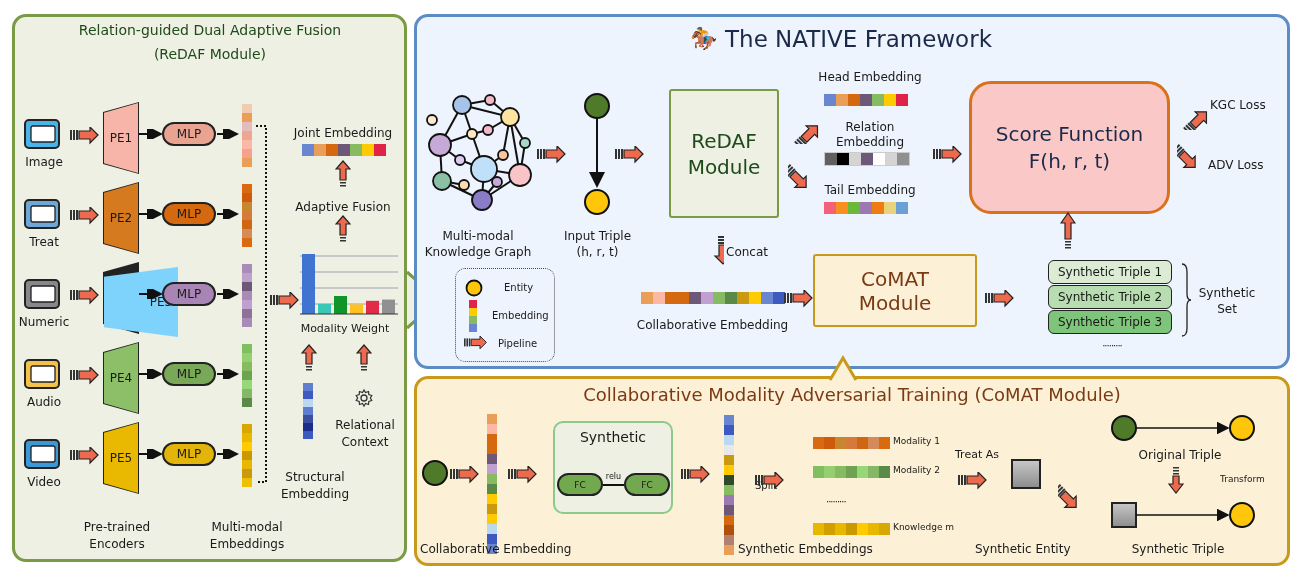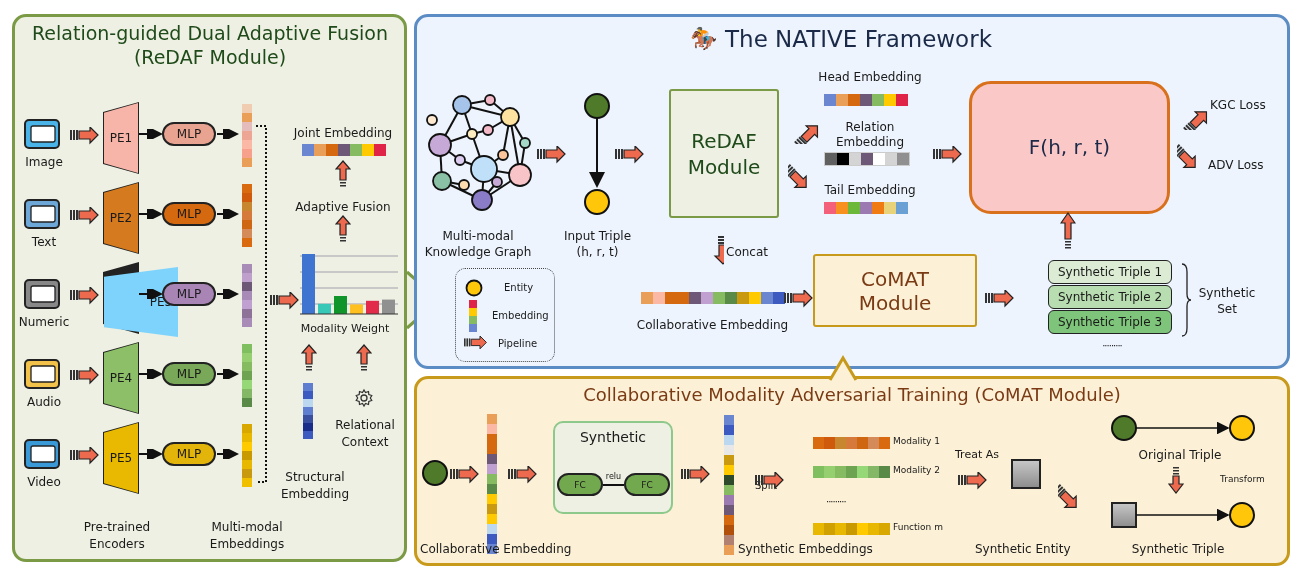--- a/index.html
+++ b/index.html
@@ -4,21 +4,21 @@
 <style>
   html,body{margin:0;padding:0;background:#fff;}
   body{width:1301px;height:574px;position:relative;overflow:hidden;font-family:"DejaVu Sans",sans-serif;color:#1a1a1a;}
   .abs{position:absolute;}
   .panel{position:absolute;border-radius:14px;box-sizing:border-box;}
   #redaf-panel{left:12px;top:14px;width:395px;height:548px;background:#edf0e2;border:3px solid #7a9a45;}
   #native-panel{left:414px;top:14px;width:876px;height:355px;background:#edf4fd;border:3px solid #5b8cc4;}
   #comat-panel{left:414px;top:376px;width:876px;height:190px;background:#fcf1d6;border:3px solid #c89a1c;}
   .t{position:absolute;white-space:nowrap;text-align:center;}
   .lbl{font-size:12px;}
-  .hdr-green{font-size:19px;color:#1f4a1a;}
+  .hdr-green{font-size:14px;color:#1f4a1a;}
   .hdr-brown{font-size:18px;color:#7a3a14;}
   .pe{position:absolute;width:34px;height:70px;display:flex;align-items:center;justify-content:center;font-size:12px;clip-path:polygon(0 14%,100% 0,100% 100%,0 86%);border:none;}
   .pe-wrap{position:absolute;width:36px;height:72px;clip-path:polygon(0 14%,100% 0,100% 100%,0 86%);background:#222;}
   .mlp{position:absolute;width:54px;height:24px;border:2px solid #222;border-radius:14px;display:flex;align-items:center;justify-content:center;font-size:12px;box-sizing:border-box;}
   .strip-v{position:absolute;width:10px;display:flex;flex-direction:column;}
   .strip-v span{display:block;height:8px;}
   .strip-h{position:absolute;height:12px;display:flex;}
   .strip-h span{display:block;width:12px;height:12px;}
   .box{position:absolute;box-sizing:border-box;display:flex;align-items:center;justify-content:center;text-align:center;}
   .syn{position:absolute;width:124px;height:24px;border:1.5px solid #222;border-radius:6px;box-sizing:border-box;font-size:12px;display:flex;align-items:center;justify-content:center;}
@@ -73,21 +73,21 @@
       <span style="background: rgb(237, 166, 148); height: 9px;"></span>
       <span style="background: rgb(251, 184, 164); height: 9px;"></span>
       <span style="background: rgb(247, 160, 140); height: 9px;"></span>
       <span style="background: rgb(234, 159, 88); height: 9px;"></span>
     </div>
 
     <svg class="abs" style="left:22px;top:195px" width="44" height="40">
       <rect x="3" y="5" width="34" height="28" rx="4" fill="#6ea8d8" stroke="#222" stroke-width="2"></rect>
       <rect x="9" y="11" width="24" height="16" rx="2" fill="#fff" stroke="#222" stroke-width="1.3"></rect>
     </svg>
-    <div class="t lbl" style="left:12px;top:235px;width:64px;">Text</div>
+    <div class="t lbl" style="left:12px;top:235px;width:64px;">Treat</div>
     <svg class="abs" style="left:70px;top:207px" width="30" height="18">
       <use href="#pipe-arrow"></use>
     </svg>
     <div class="pe-wrap" style="left:103px;top:182px;"></div>
     <div class="pe" style="left:104px;top:183px;background:#d57a1e;">
       <span>PE2</span>
     </div>
     <svg class="abs" style="left:139px;top:209px" width="26" height="10">
       <line x1="0" y1="5" x2="22" y2="5" stroke="#111" stroke-width="2" marker-end="url(#ah)"></line>
     </svg>
@@ -399,20 +399,21 @@
     <span style="background: rgb(240, 123, 18);"></span>
     <span style="background: rgb(232, 210, 122);"></span>
     <span style="background: rgb(106, 160, 212);"></span>
   </div>
 
 <svg class="abs" style="left:933px;top:146px" width="30" height="18">
     <use href="#pipe-arrow"></use>
   </svg>
 
 <div class="box" style="left:969px;top:81px;width:201px;height:133px;background:#fbc8c8;border:3px solid #d8701c;border-radius:22px;flex-direction:column;color:#1b2a48;font-size:20px;line-height:1.35;">
+  <span>Score Function</span>
   <span>F(h, r, t)</span>
 </div>
 
 <svg class="abs" style="left:1177px;top:98px" width="32" height="32">
   <g transform="translate(4,28) rotate(-45)">
       <use href="#pipe-arrow"></use>
     </g>
 </svg>
 <svg class="abs" style="left:1177px;top:138px" width="32" height="32">
   <g transform="translate(4,4) rotate(45)">
@@ -583,21 +584,21 @@
     <div class="t" style="left: 893px; top: 465px; font-size: 9px; text-align: left;">Modality 2</div>
     <div class="strip-h" style="left: 813px; top: 523px;">
       <span style="background: rgb(232, 184, 0); width: 11px;"></span>
       <span style="background: rgb(208, 160, 0); width: 11px;"></span>
       <span style="background: rgb(232, 184, 0); width: 11px;"></span>
       <span style="background: rgb(200, 154, 0); width: 11px;"></span>
       <span style="background: rgb(255, 203, 0); width: 11px;"></span>
       <span style="background: rgb(232, 184, 0); width: 11px;"></span>
       <span style="background: rgb(216, 168, 0); width: 11px;"></span>
     </div>
-    <div class="t" style="left: 893px; top: 522px; font-size: 9px; text-align: left;">Function m</div>
+    <div class="t" style="left: 893px; top: 522px; font-size: 9px; text-align: left;">Knowledge m</div>
   </div>
 <div class="t" style="left:826px;top:496px;font-size:10px;letter-spacing:-1px;">·········</div>
 <div class="t lbl" style="left:738px;top:542px;text-align:left;">Synthetic Embeddings</div>
 
 <div class="t" style="left:955px;top:448px;font-size:11px;text-align:left;">Treat As</div>
 <svg class="abs" style="left:958px;top:472px" width="30" height="18">
     <use href="#pipe-arrow"></use>
   </svg>
 <svg class="abs" style="left:1010px;top:458px" width="34" height="34">
   <defs>

